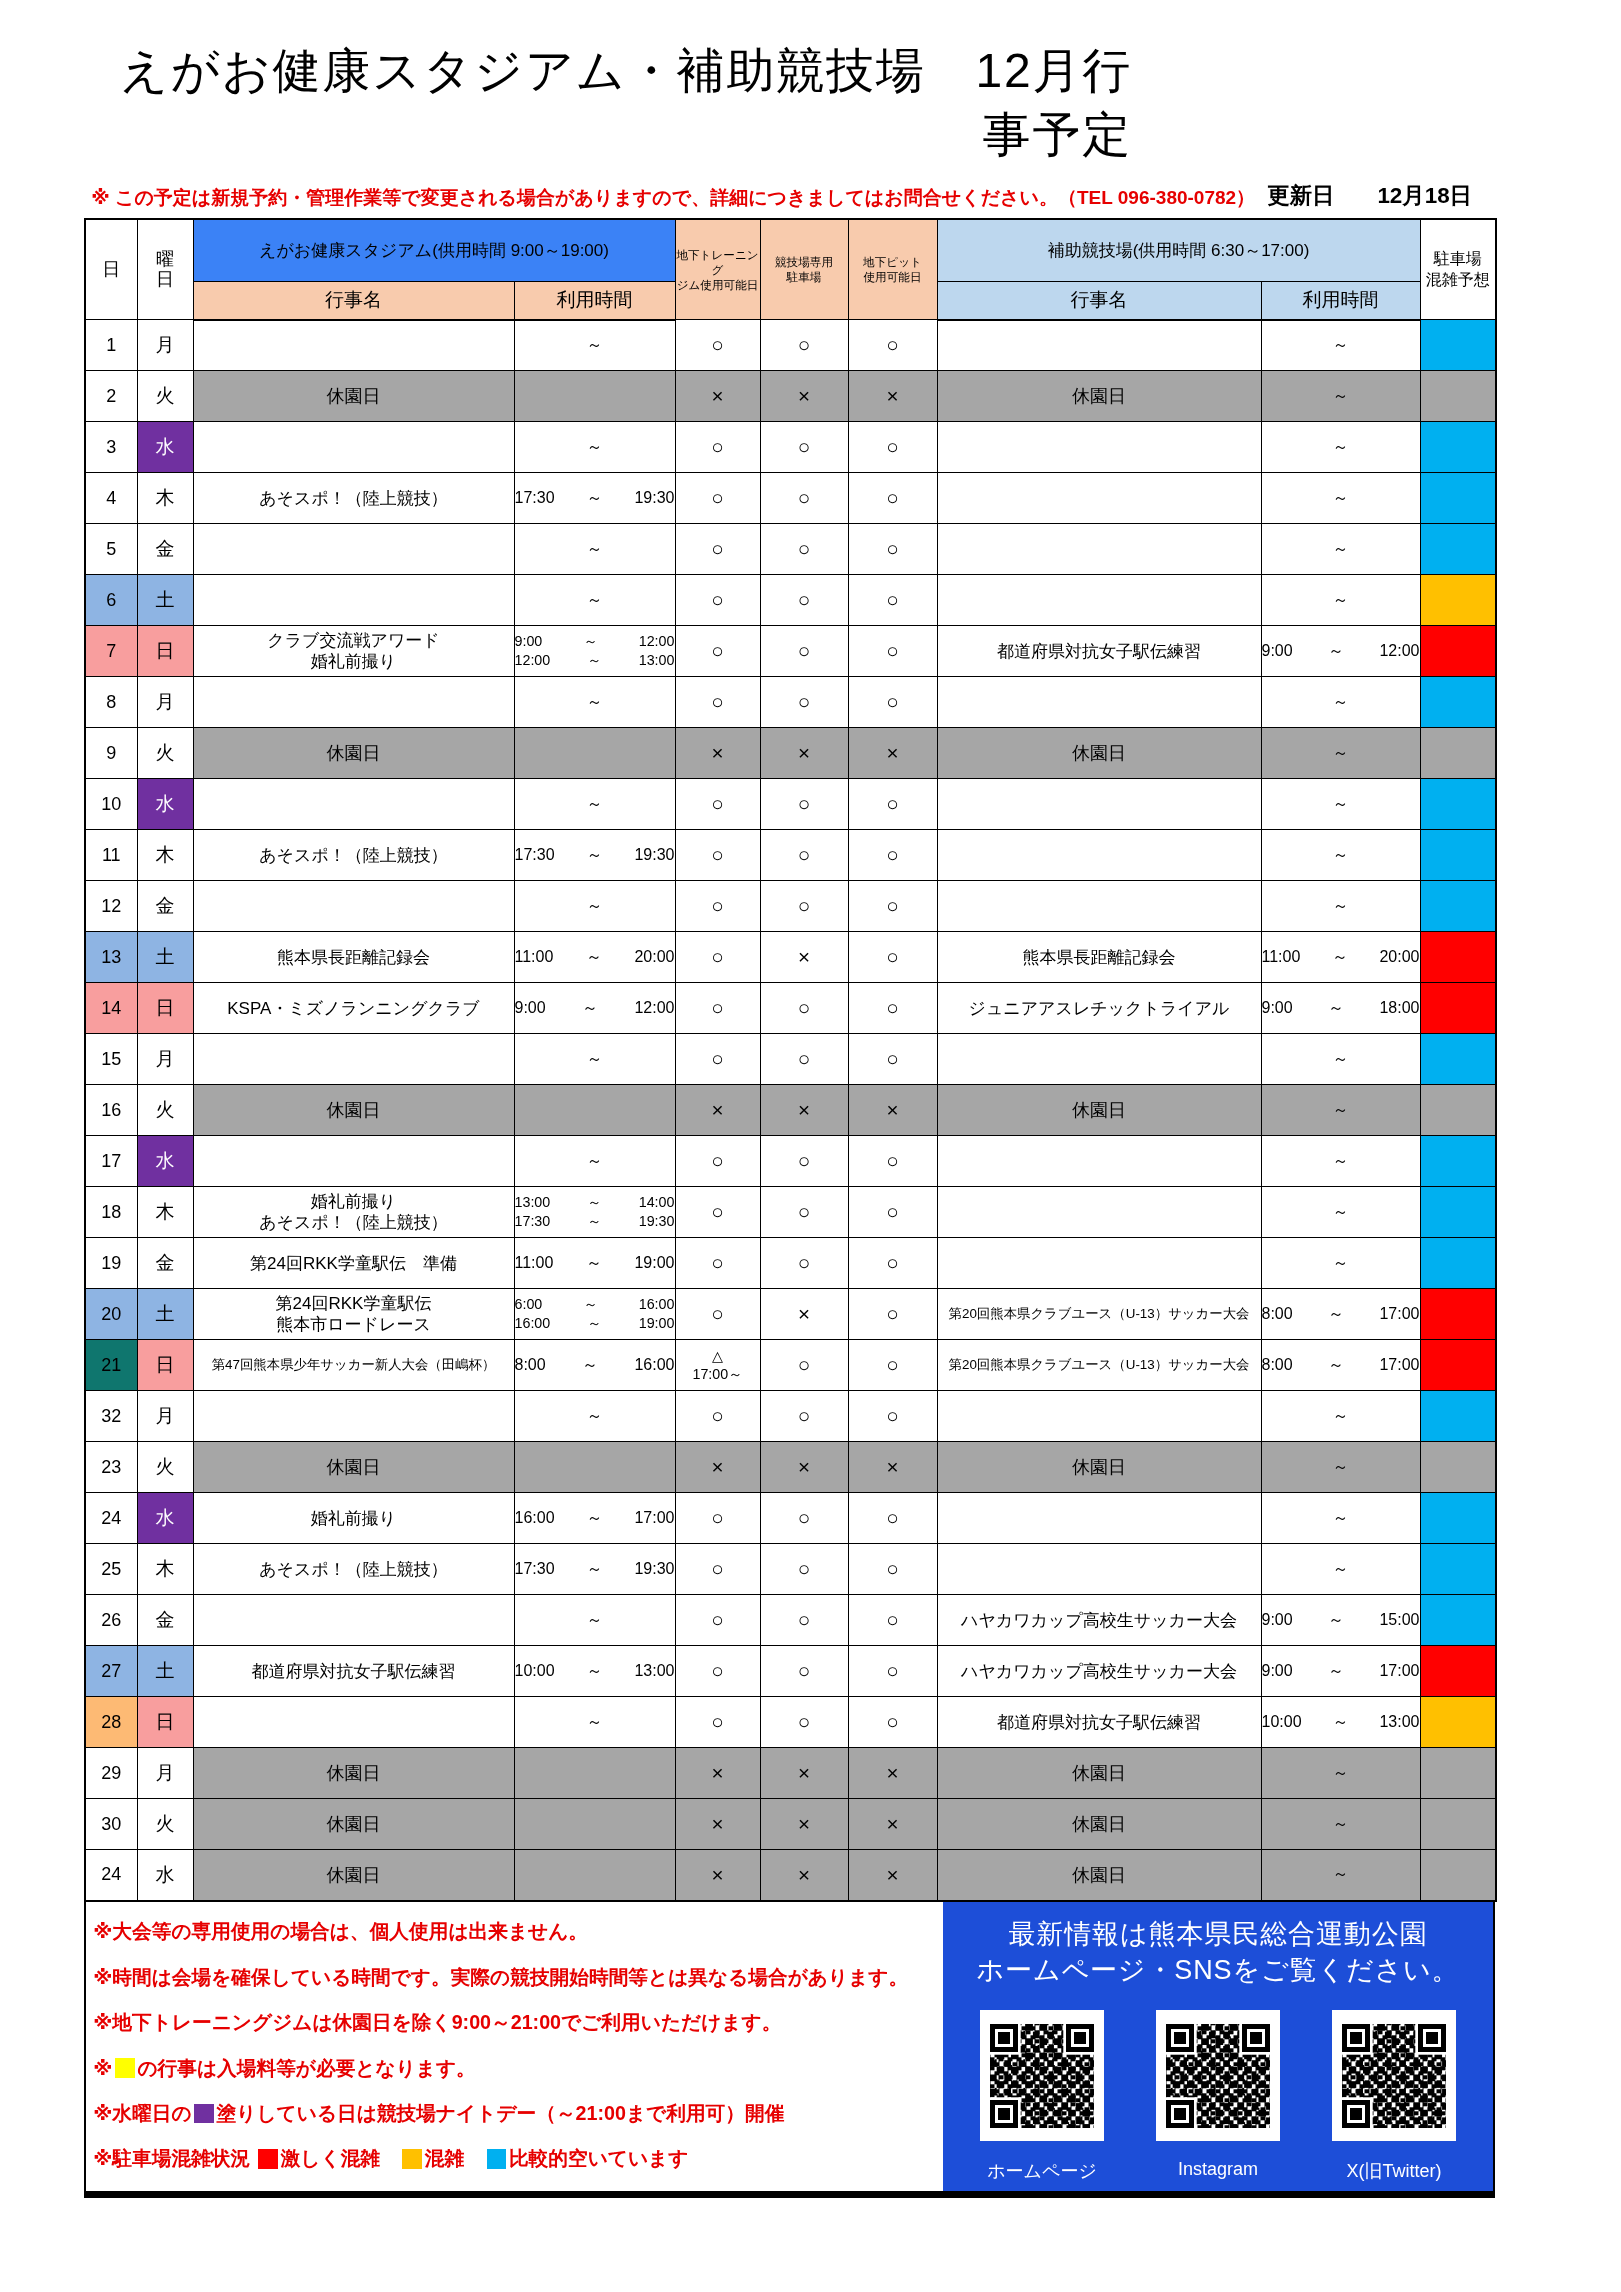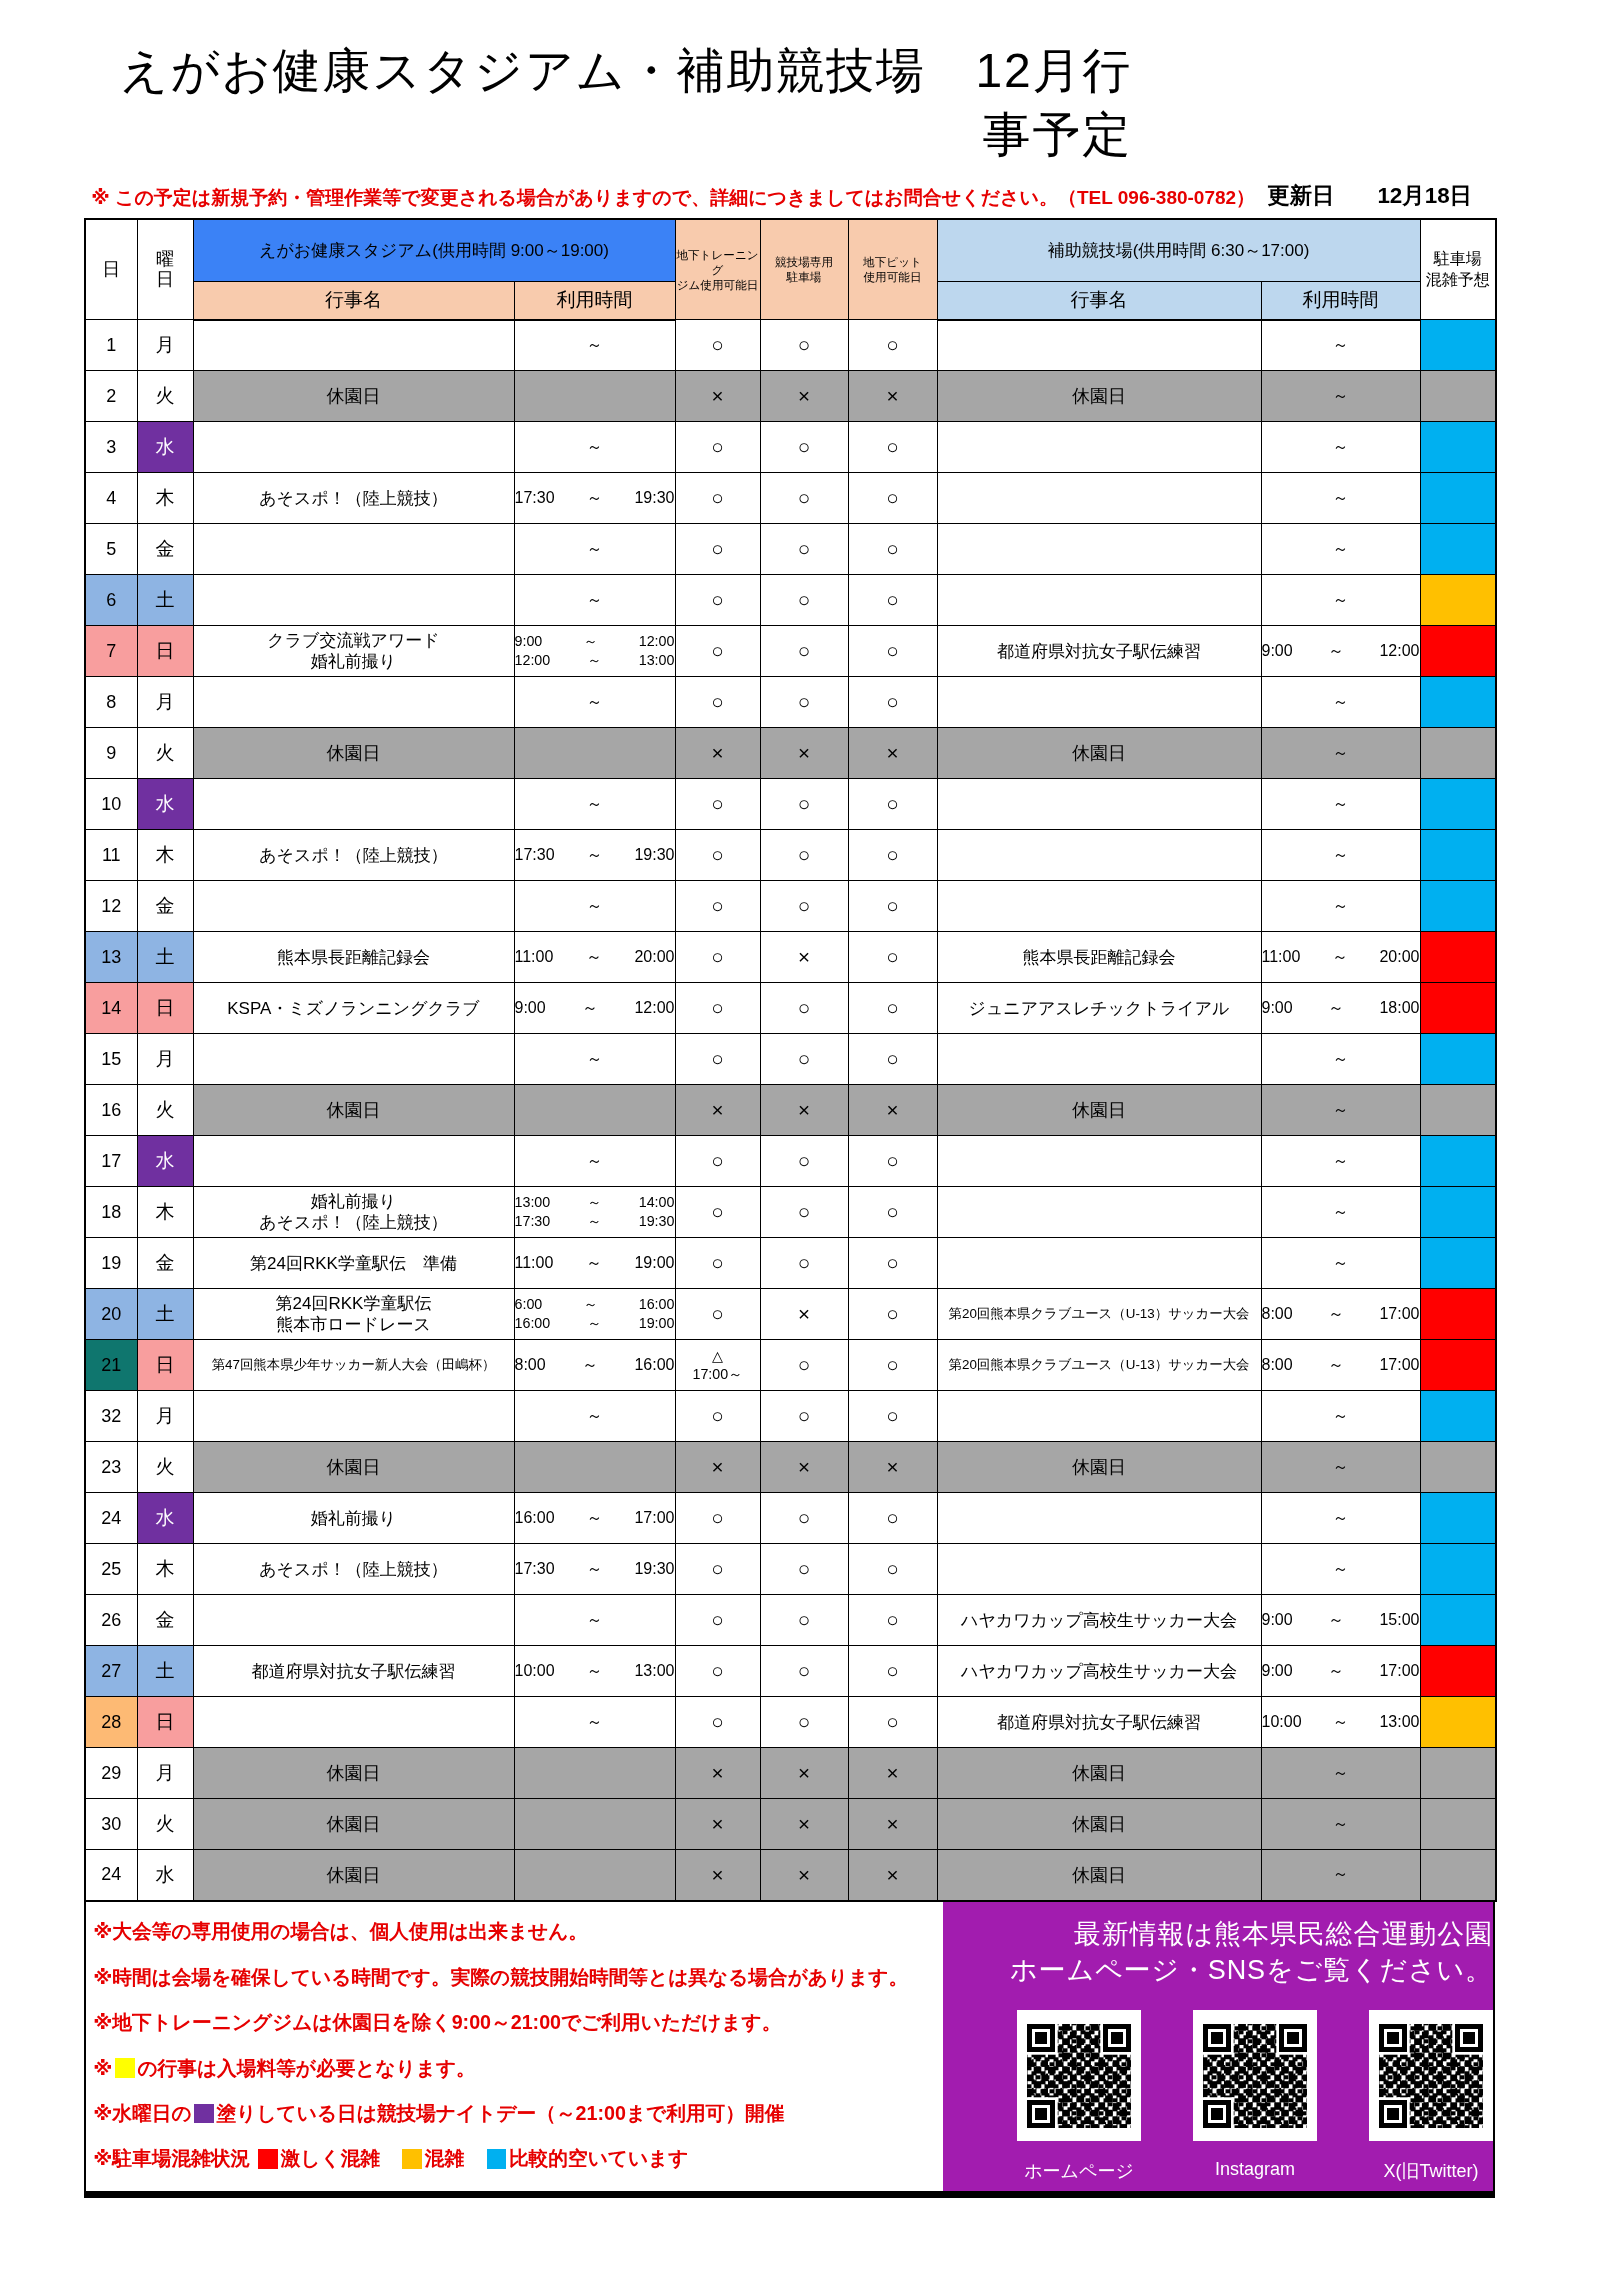--- a/index.html
+++ b/index.html
@@ -667,21 +667,21 @@
 
   <div class="footer">
     <div class="notes" id="notes" style="color: rgb(230, 0, 0);">
         <div class="note-line"><span>※大会等の専用使用の場合は、個人使用は出来ません。</span></div>
         <div class="note-line"><span>※時間は会場を確保している時間です。実際の競技開始時間等とは異なる場合があります。</span></div>
         <div class="note-line"><span>※地下トレーニングジムは休園日を除く9:00～21:00でご利用いただけます。</span></div>
         <div class="note-line"><span>※</span><span class="swatch" style="background: rgb(255, 255, 0);"></span><span>の行事は入場料等が必要となります。</span></div>
         <div class="note-line"><span>※水曜日の</span><span class="swatch" style="background: rgb(112, 48, 160);"></span><span>塗りしている日は競技場ナイトデー（～21:00まで利用可）開催</span></div>
         <div class="note-line"><span>※駐車場混雑状況 </span><span class="swatch" style="background: rgb(255, 0, 0);"></span><span>激しく混雑　</span><span class="swatch" style="background: rgb(255, 192, 0);"></span><span>混雑　</span><span class="swatch" style="background: rgb(0, 176, 240);"></span><span>比較的空いています</span></div>
       </div>
-    <div class="sns" id="sns-panel" style="background: #a21caf; align-items: flex-end;">
+    <div class="sns" id="sns-panel" style="background: #1d4ed8;">
       <div class="sns-head">最新情報は熊本県民総合運動公園</div>
       <div class="sns-head">ホームページ・SNSをご覧ください。</div>
       <div class="qr-row" id="qr-row">
           <div class="qr-item">
             <div class="qr-box">
               <div class="qr">
                 <div class="f tl"></div>
                 <div class="f tr"></div>
                 <div class="f bl"></div>
               </div>

